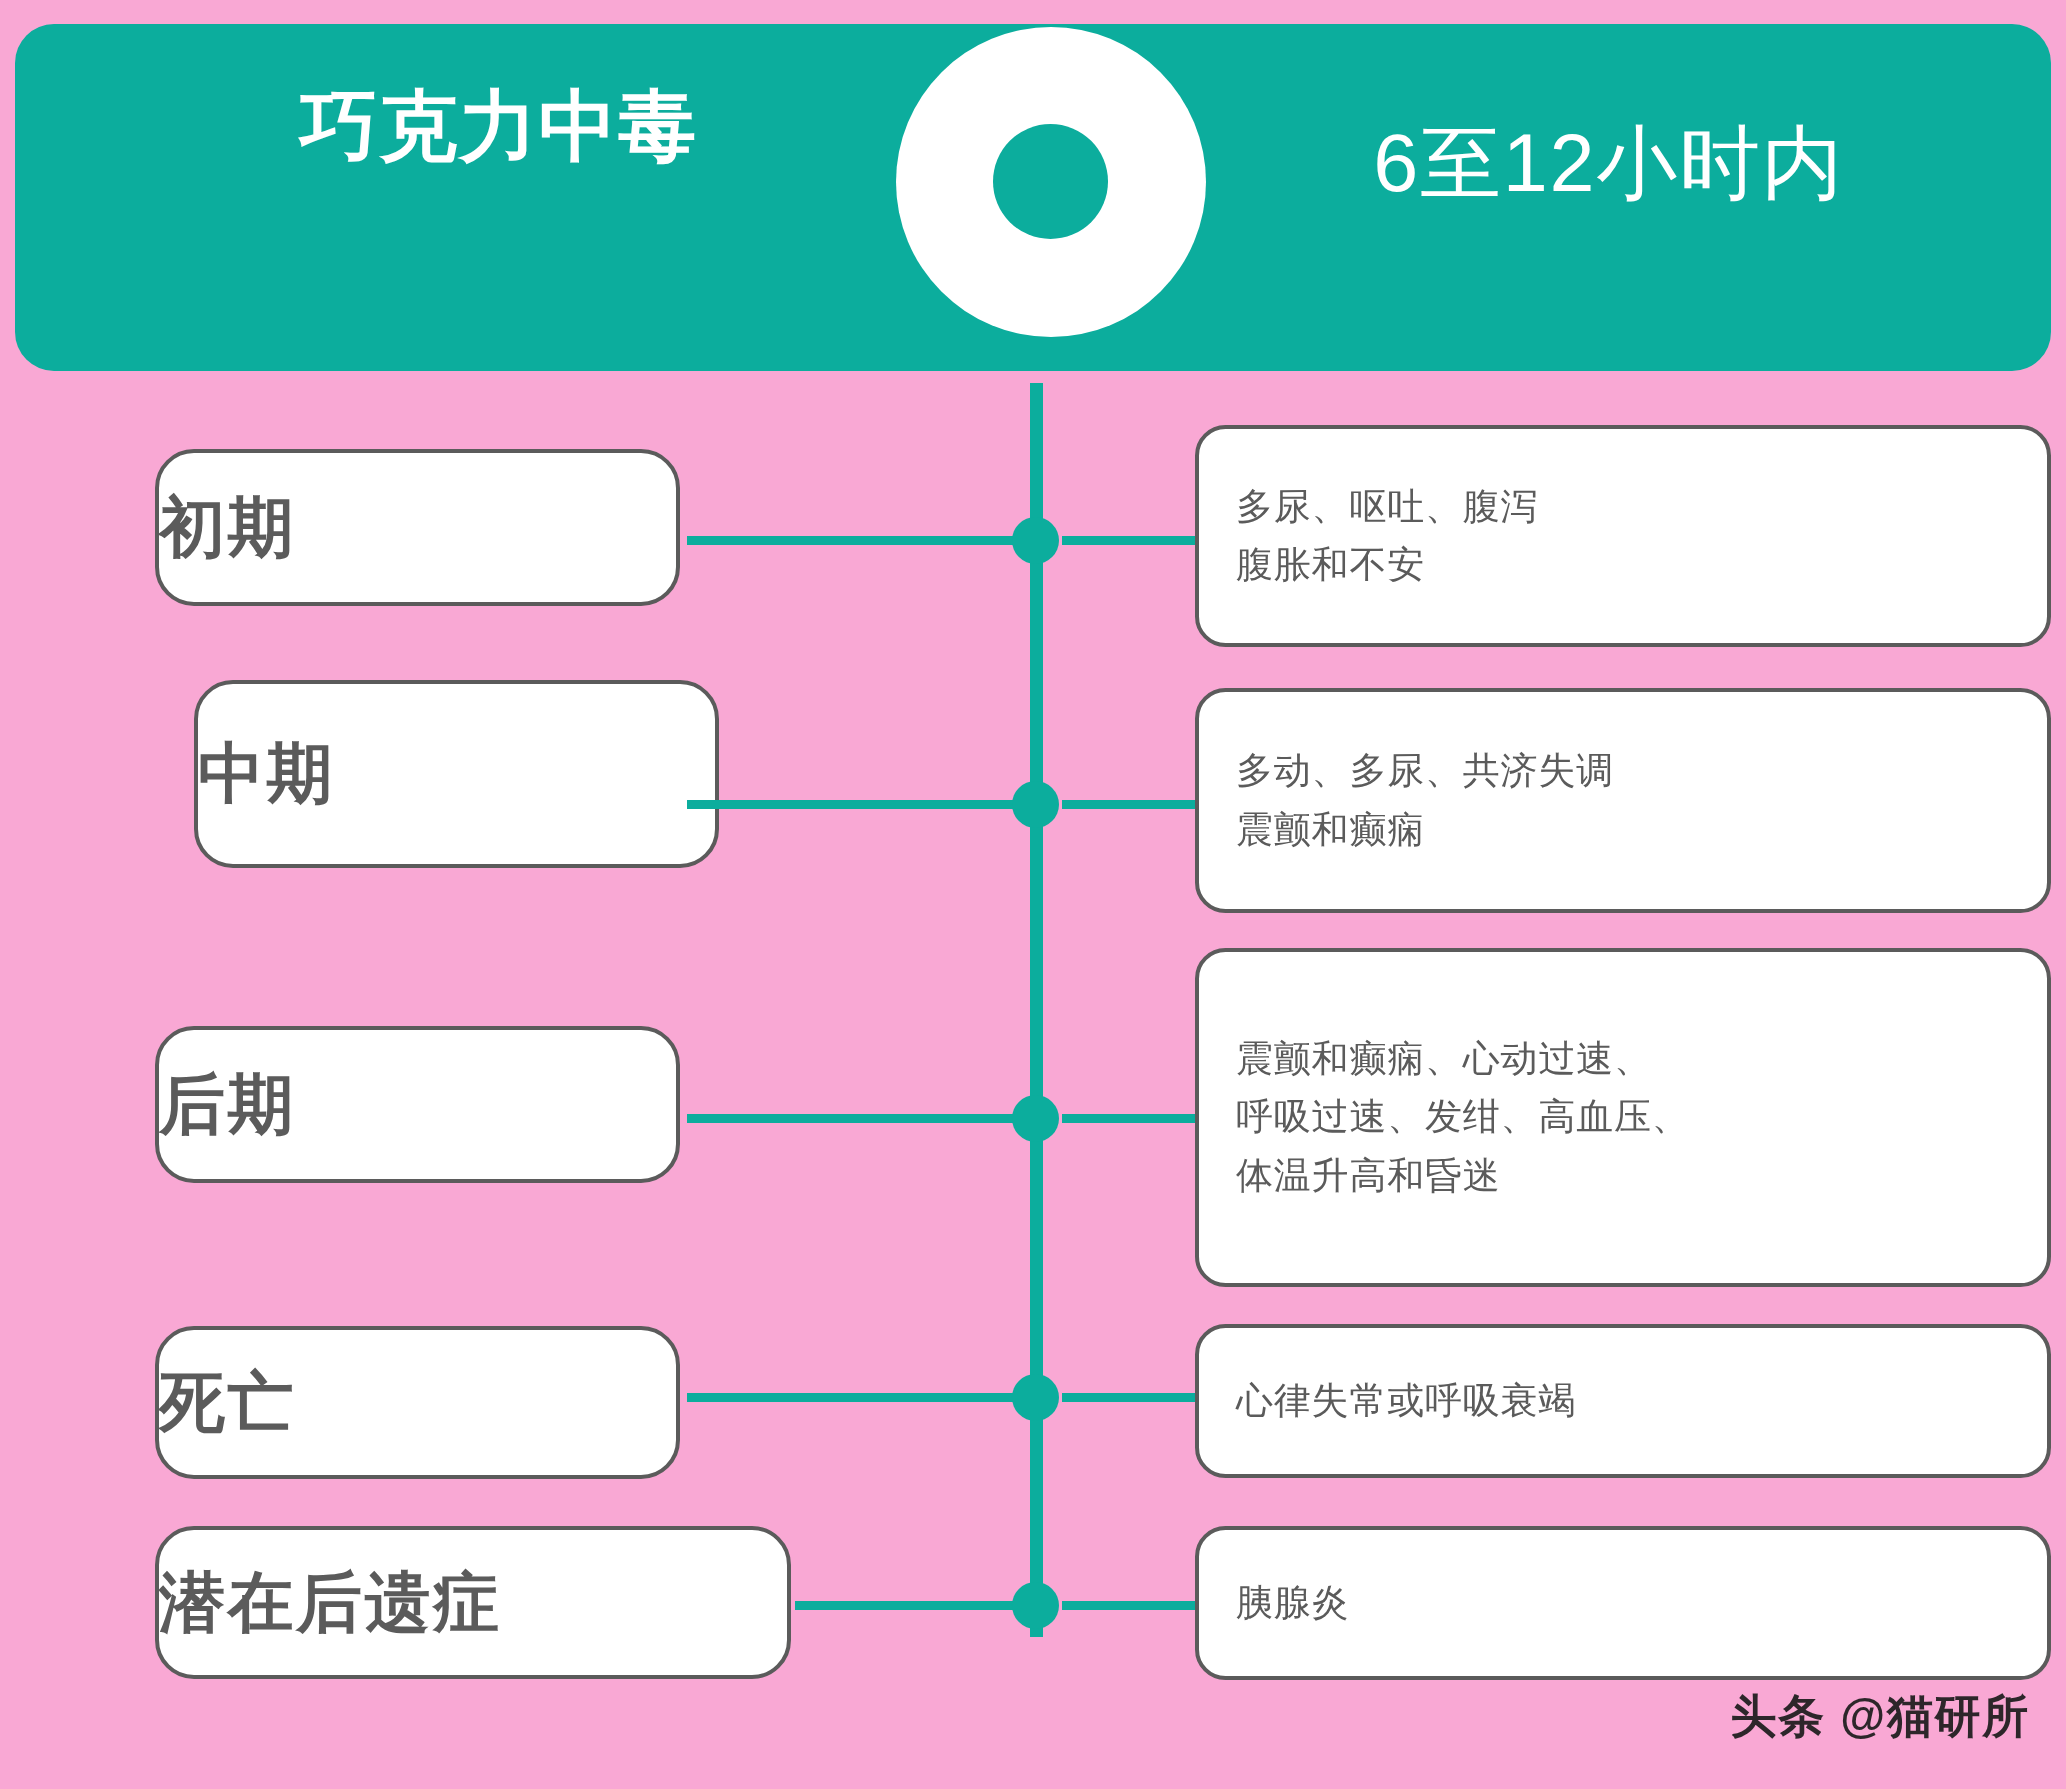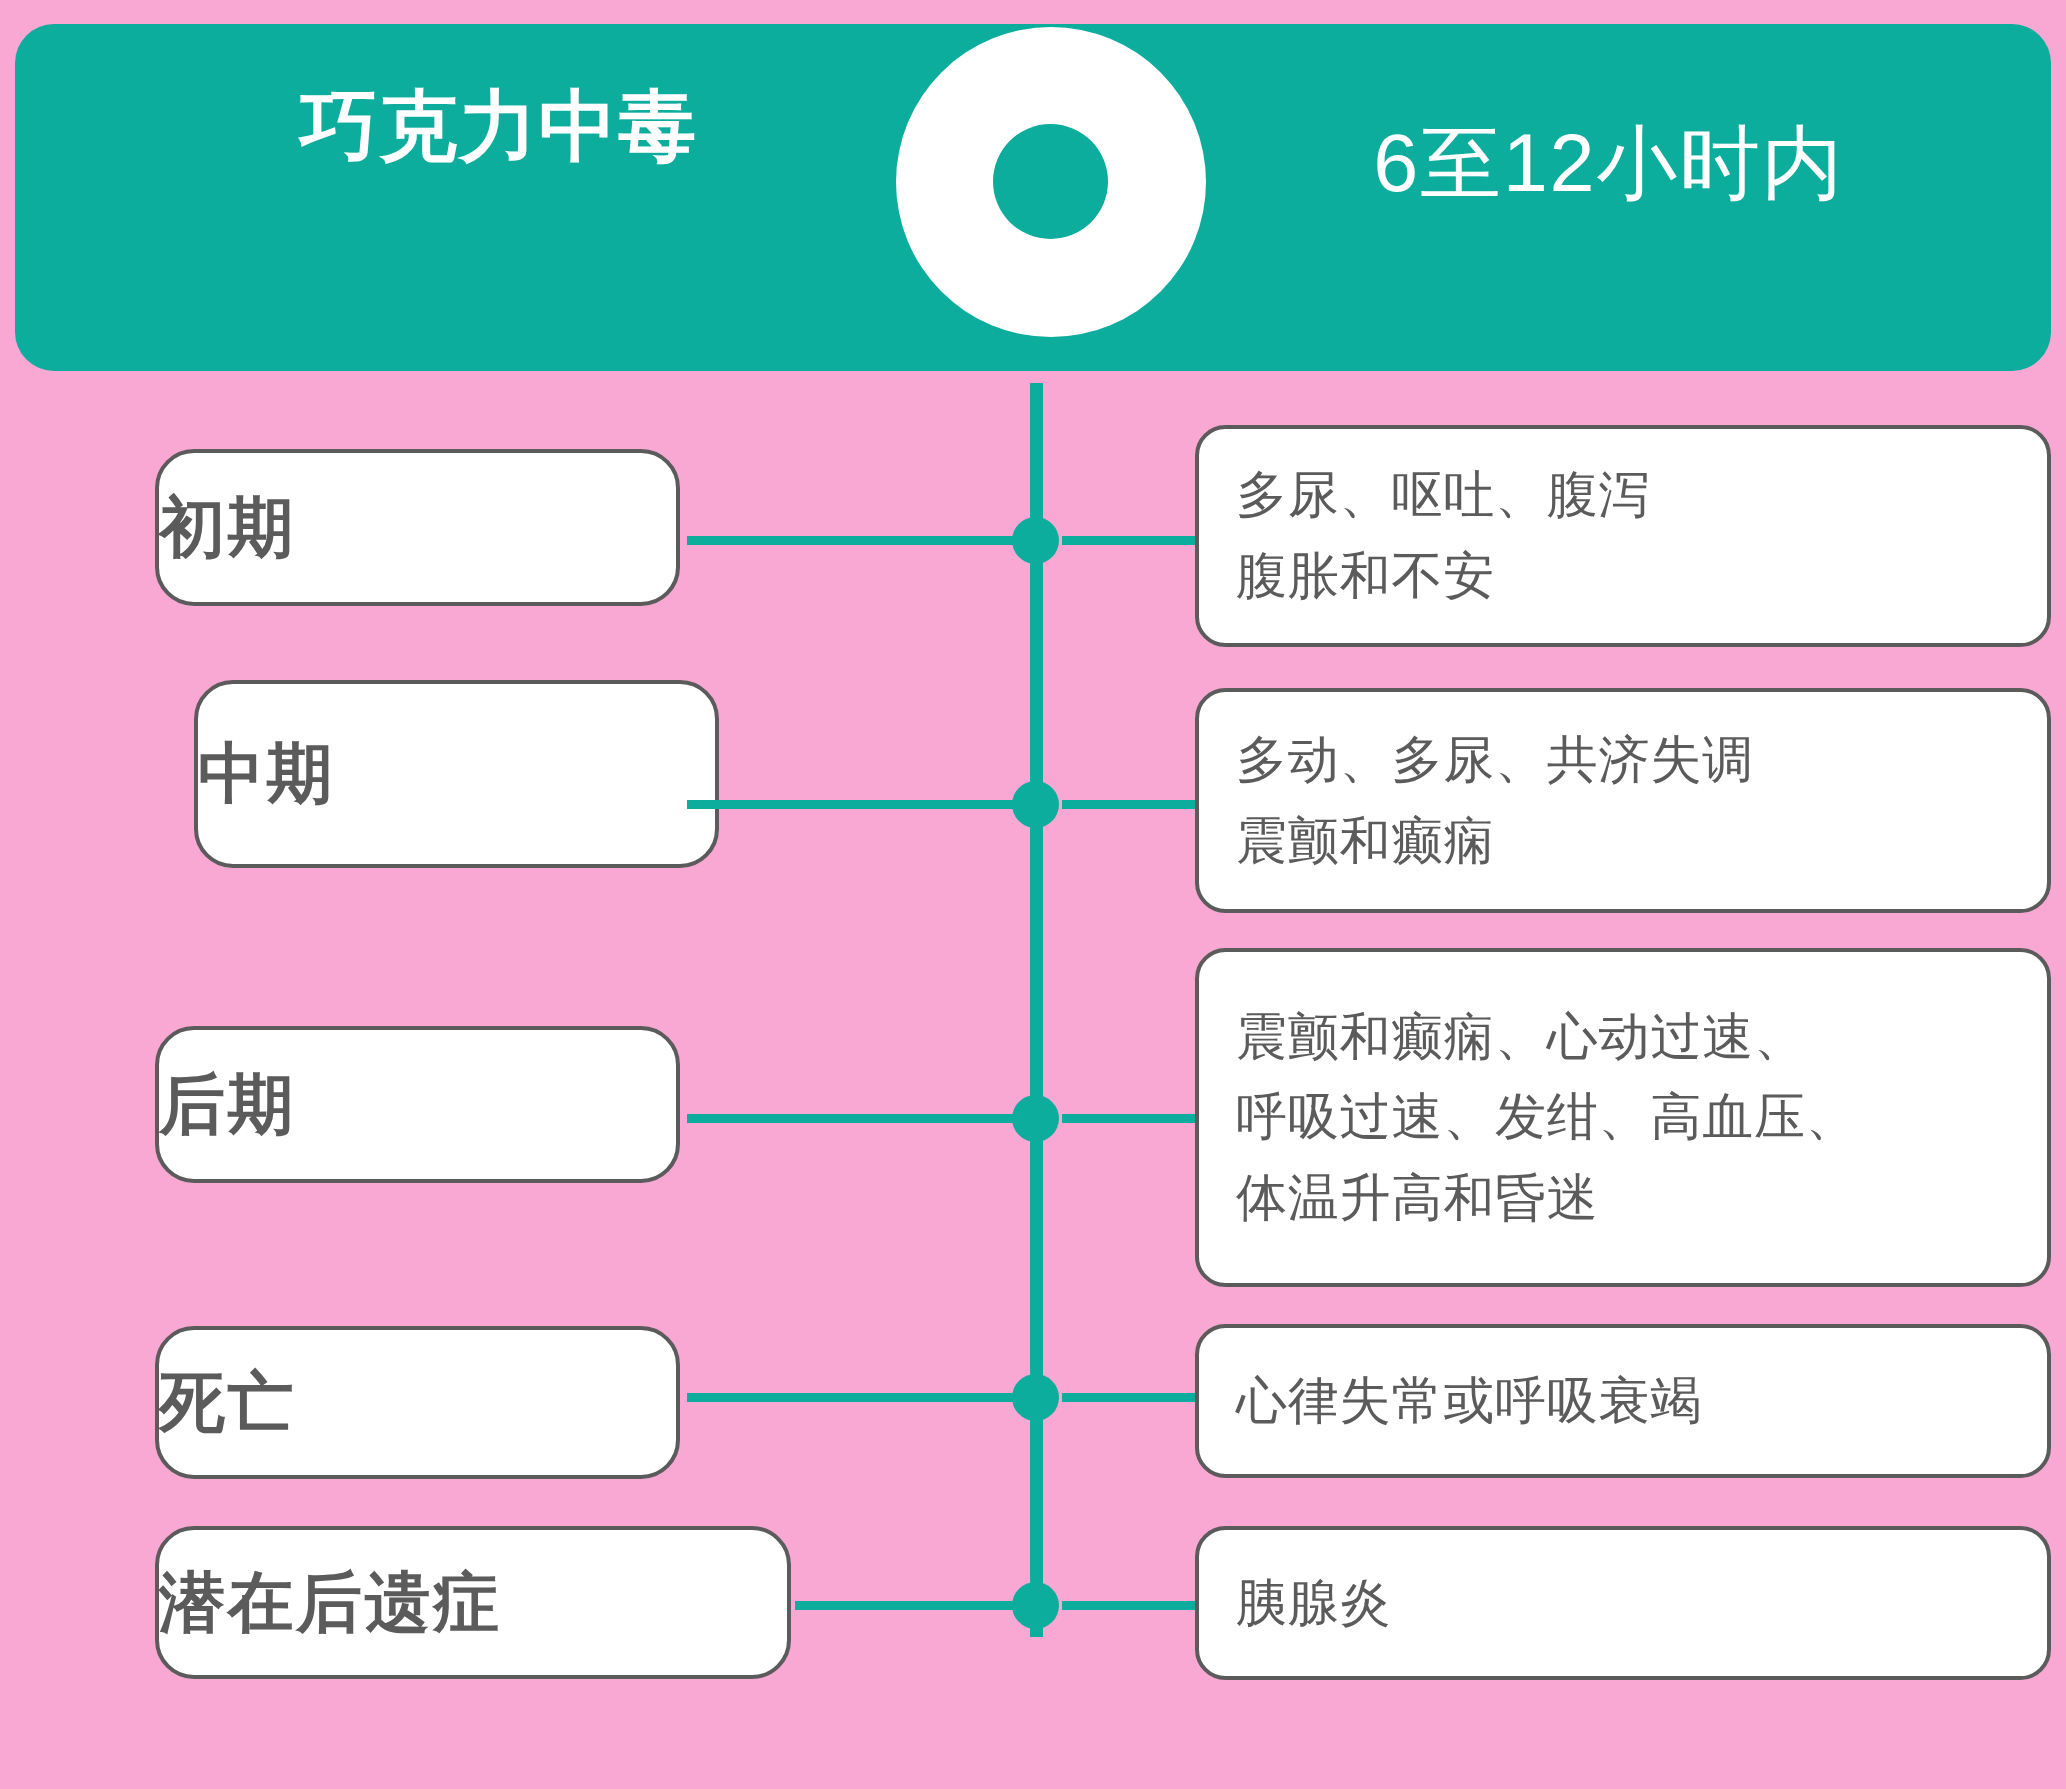--- a/index.html
+++ b/index.html
@@ -118,21 +118,21 @@
     position: absolute;
     box-sizing: border-box;
     border: 4.2px solid var(--boxline);
     border-radius: 30.5px;
     background: #ffffff;
     display: flex;
     flex-direction: column;
     justify-content: center;
     padding: 0 37px;
     color: var(--ink2);
-    font-size: 51px;
+    font-size: 37px;
     line-height: 1.58;
     letter-spacing: 0.8px;
   }
   .symptom-box .sline { display: block; white-space: nowrap; }
 
   .conn {
     position: absolute;
     height: 9.3px;
     background: var(--teal);
   }
@@ -221,15 +221,16 @@
   <div class="stage-box" style="left:155px; top:1526px; width:636px; height:153px;">
     <span>潜在后遗症</span>
   </div>
   <div class="conn" style="left:795px; top:1601px; width:219px;"></div>
   <div class="dot" style="top:1606px;"></div>
   <div class="conn" style="left:1062px; top:1601px; width:136px;"></div>
   <div class="symptom-box" style="left:1195px; top:1526px; width:856px; height:154px;">
     <span class="sline">胰腺炎</span>
   </div>
 
+  <div class="watermark">头条 @猫研所</div>
 
 </div>
 
 
 </body></html>

